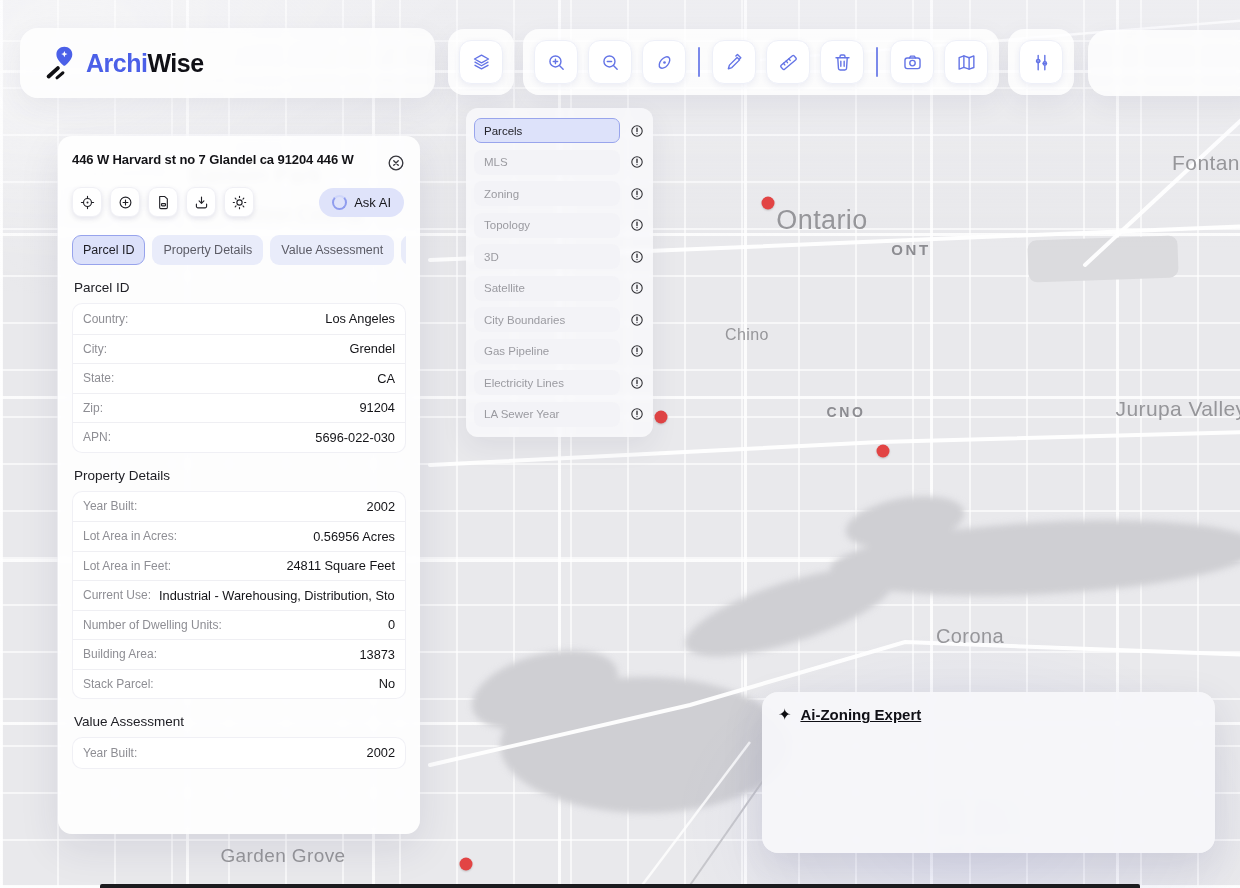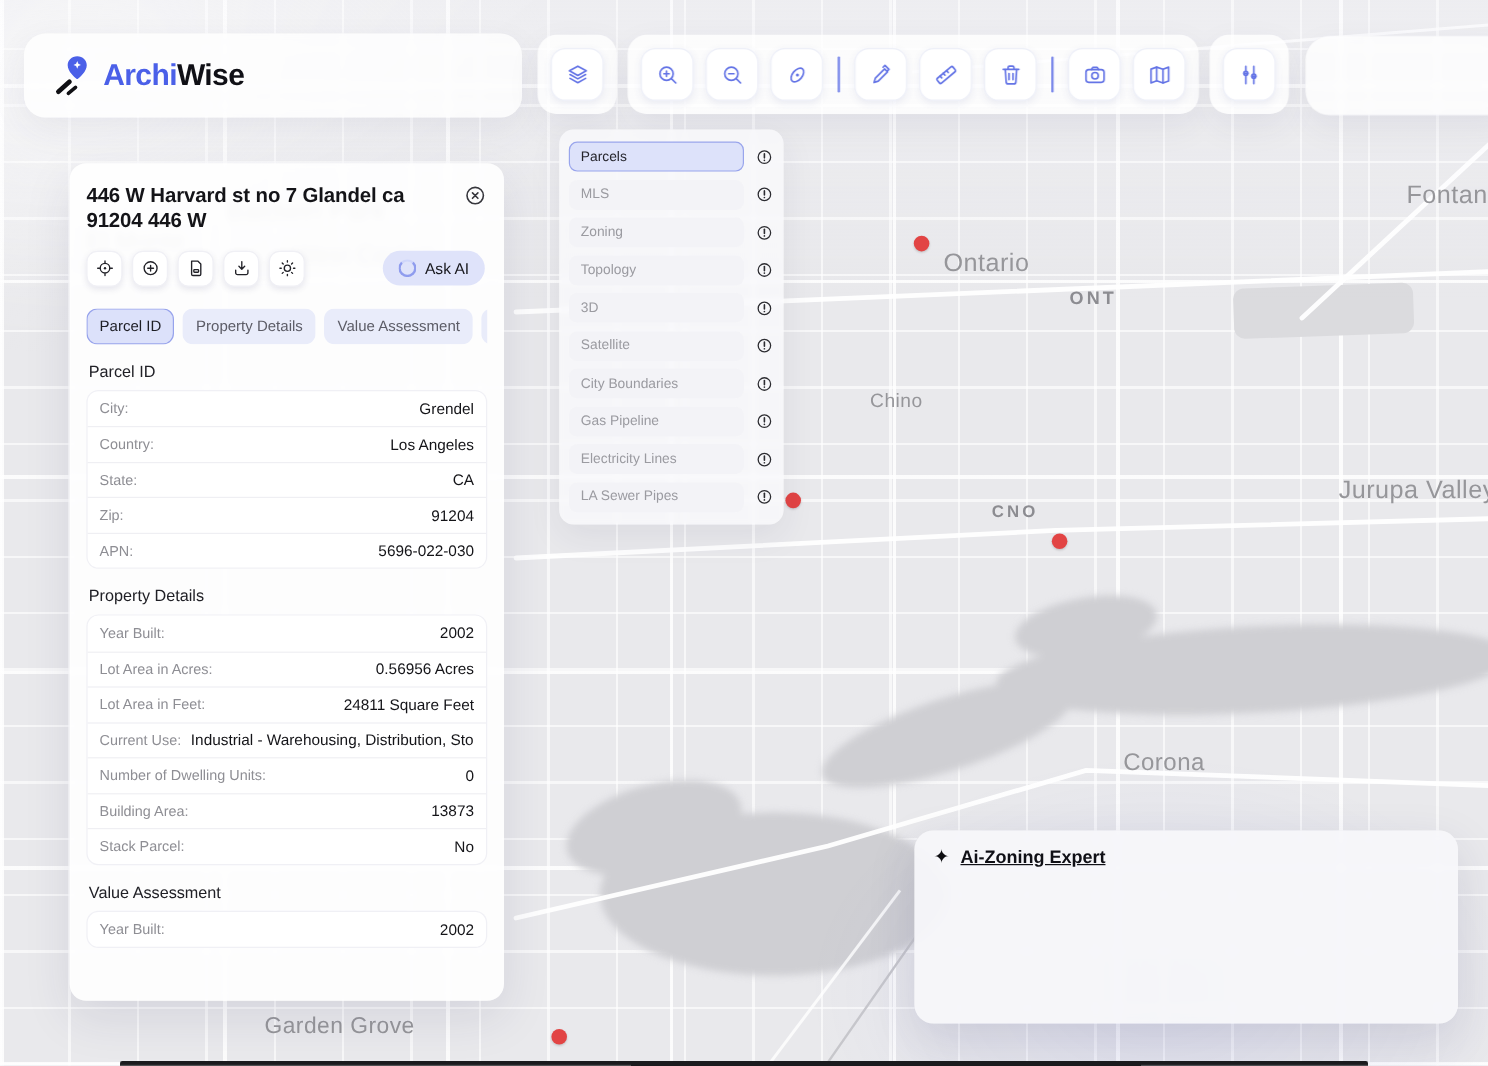--- a/index.html
+++ b/index.html
@@ -58,21 +58,21 @@
   .tool-btn svg { width:21px; height:21px; }
   .tool-divider { width:2px; height:30px; background:#6474e6; border-radius:2px; opacity:.85; margin:0 2px; }
   #toolbar-right-card { left:1088px; top:30px; width:175px; height:66px; border-radius:20px; }
   
   #property-panel {
     position:absolute; left:58px; top:136px; width:362px; height:698px;
     background:rgba(255,255,255,.88); border-radius:14px; padding:16px 14px;
     box-shadow:0 14px 40px rgba(40,40,90,.1); backdrop-filter:blur(3px); overflow:hidden;
   }
   .panel-header { display:flex; justify-content:space-between; align-items:flex-start; gap:6px; }
-  .panel-title { font-size:17px; font-weight:700; color:#141418; line-height:1.25; letter-spacing:-.1px; }
+  .panel-title { font-size:13px; font-weight:700; color:#141418; line-height:1.25; letter-spacing:-.1px; }
   .panel-close { width:20px; height:20px; color:#37373d; background:none; border:none; padding:0; flex:none; cursor:pointer; margin-top:1px; }
   .panel-close svg { width:20px; height:20px; }
   .action-row { display:flex; align-items:center; margin-top:14px; }
   .action-btn {
     width:30px; height:30px; border-radius:9px; background:#fff; border:1px solid #f0f0f5;
     box-shadow:0 2px 5px rgba(60,60,110,.12); color:#222228;
     display:flex; align-items:center; justify-content:center; margin-right:8px; padding:0; cursor:pointer;
   }
   .action-btn svg { width:17px; height:17px; }
   .ask-ai {
@@ -155,24 +155,24 @@
     <path d="M1085 265 L1250 112"></path>
   </g>
   <g stroke="#ffffff" stroke-width="2.5" fill="none" opacity="0.8">
     <path d="M640 888 L750 742"></path>
     <path d="M760 60 L1250 20"></path>
   </g>
   <path d="M688 888 L790 742" stroke="#c7c7cb" stroke-width="2" fill="none"></path>
 </svg>
 <div class="map-veil"></div>
 <div id="map-labels">
-    <span class="map-label" style="left: 822px; top: 220px; font-size: 21px; text-align: center;">Ontario</span>
+    <span class="map-label" style="left: 822px; top: 220px; font-size: 27px; text-align: center;">Ontario</span>
     <span class="map-label code" style="left: 911px; top: 249px; font-size: 15px;">ONT</span>
     <span class="map-label" style="left: 747px; top: 335px; font-size: 16px;">Chino</span>
-    <span class="map-label code" style="left: 846px; top: 426px; font-size: 14px;">CNO</span>
+    <span class="map-label code" style="left: 846px; top: 412px; font-size: 14px;">CNO</span>
     <span class="map-label" style="left: 1181px; top: 409px; font-size: 21px;">Jurupa Valley</span>
     <span class="map-label" style="left: 1212px; top: 163px; font-size: 21px;">Fontana</span>
     <span class="map-label" style="left: 970px; top: 636px; font-size: 20px;">Corona</span>
     <span class="map-label" style="left: 283px; top: 856px; font-size: 19px;">Garden Grove</span>
     <span class="map-label faded" style="left: 255px; top: 176px; font-size: 22px;">Baldwin Park</span>
     <span class="map-label faded" style="left: 113px; top: 202px; font-size: 20px;">El Monte</span>
     <span class="map-label faded" style="left: 303px; top: 214px; font-size: 20px;">West Covina</span>
   </div>
 <div id="map-markers">
     <span class="map-marker" style="left: 768px; top: 203px; background: rgb(226, 68, 68);"></span>
@@ -352,26 +352,26 @@
   <div class="tabs-row" id="tabs-row">
       <div class="tab active">Parcel ID</div>
       <div class="tab">Property Details</div>
       <div class="tab">Value Assessment</div>
       <div class="tab">Tax</div>
     </div>
   <div id="sections">
       <div class="section-heading">Parcel ID</div>
       <div class="rows-card">
         <div class="kv-row">
+          <span class="kv-label">Country:</span>
+          <span class="kv-value">Los Angeles</span>
+        </div>
+        <div class="kv-row">
           <span class="kv-label">City:</span>
           <span class="kv-value">Grendel</span>
-        </div>
-        <div class="kv-row">
-          <span class="kv-label">Country:</span>
-          <span class="kv-value">Los Angeles</span>
         </div>
         <div class="kv-row">
           <span class="kv-label">State:</span>
           <span class="kv-value">CA</span>
         </div>
         <div class="kv-row">
           <span class="kv-label">Zip:</span>
           <span class="kv-value">91204</span>
         </div>
         <div class="kv-row">
@@ -487,21 +487,21 @@
     </div>
     <div class="layer-row">
       <div class="layer-pill">Electricity Lines</div>
       <span class="info-icon"><svg viewBox="0 0 24 24" fill="none" stroke="currentColor" stroke-width="1.6" stroke-linecap="round" stroke-linejoin="round">
           <circle cx="12" cy="12" r="7.8"></circle>
           <path d="M12 7.6v5.2" stroke-width="2"></path>
           <circle cx="12" cy="15.9" r="1.05" fill="currentColor" stroke="none"></circle>
         </svg></span>
     </div>
     <div class="layer-row">
-      <div class="layer-pill">LA Sewer Pipes</div>
+      <div class="layer-pill">LA Sewer Year</div>
       <span class="info-icon"><svg viewBox="0 0 24 24" fill="none" stroke="currentColor" stroke-width="1.6" stroke-linecap="round" stroke-linejoin="round">
           <circle cx="12" cy="12" r="7.8"></circle>
           <path d="M12 7.6v5.2" stroke-width="2"></path>
           <circle cx="12" cy="15.9" r="1.05" fill="currentColor" stroke="none"></circle>
         </svg></span>
     </div>
   </div>
 
 <div id="ai-card">
   <div class="ai-header">

